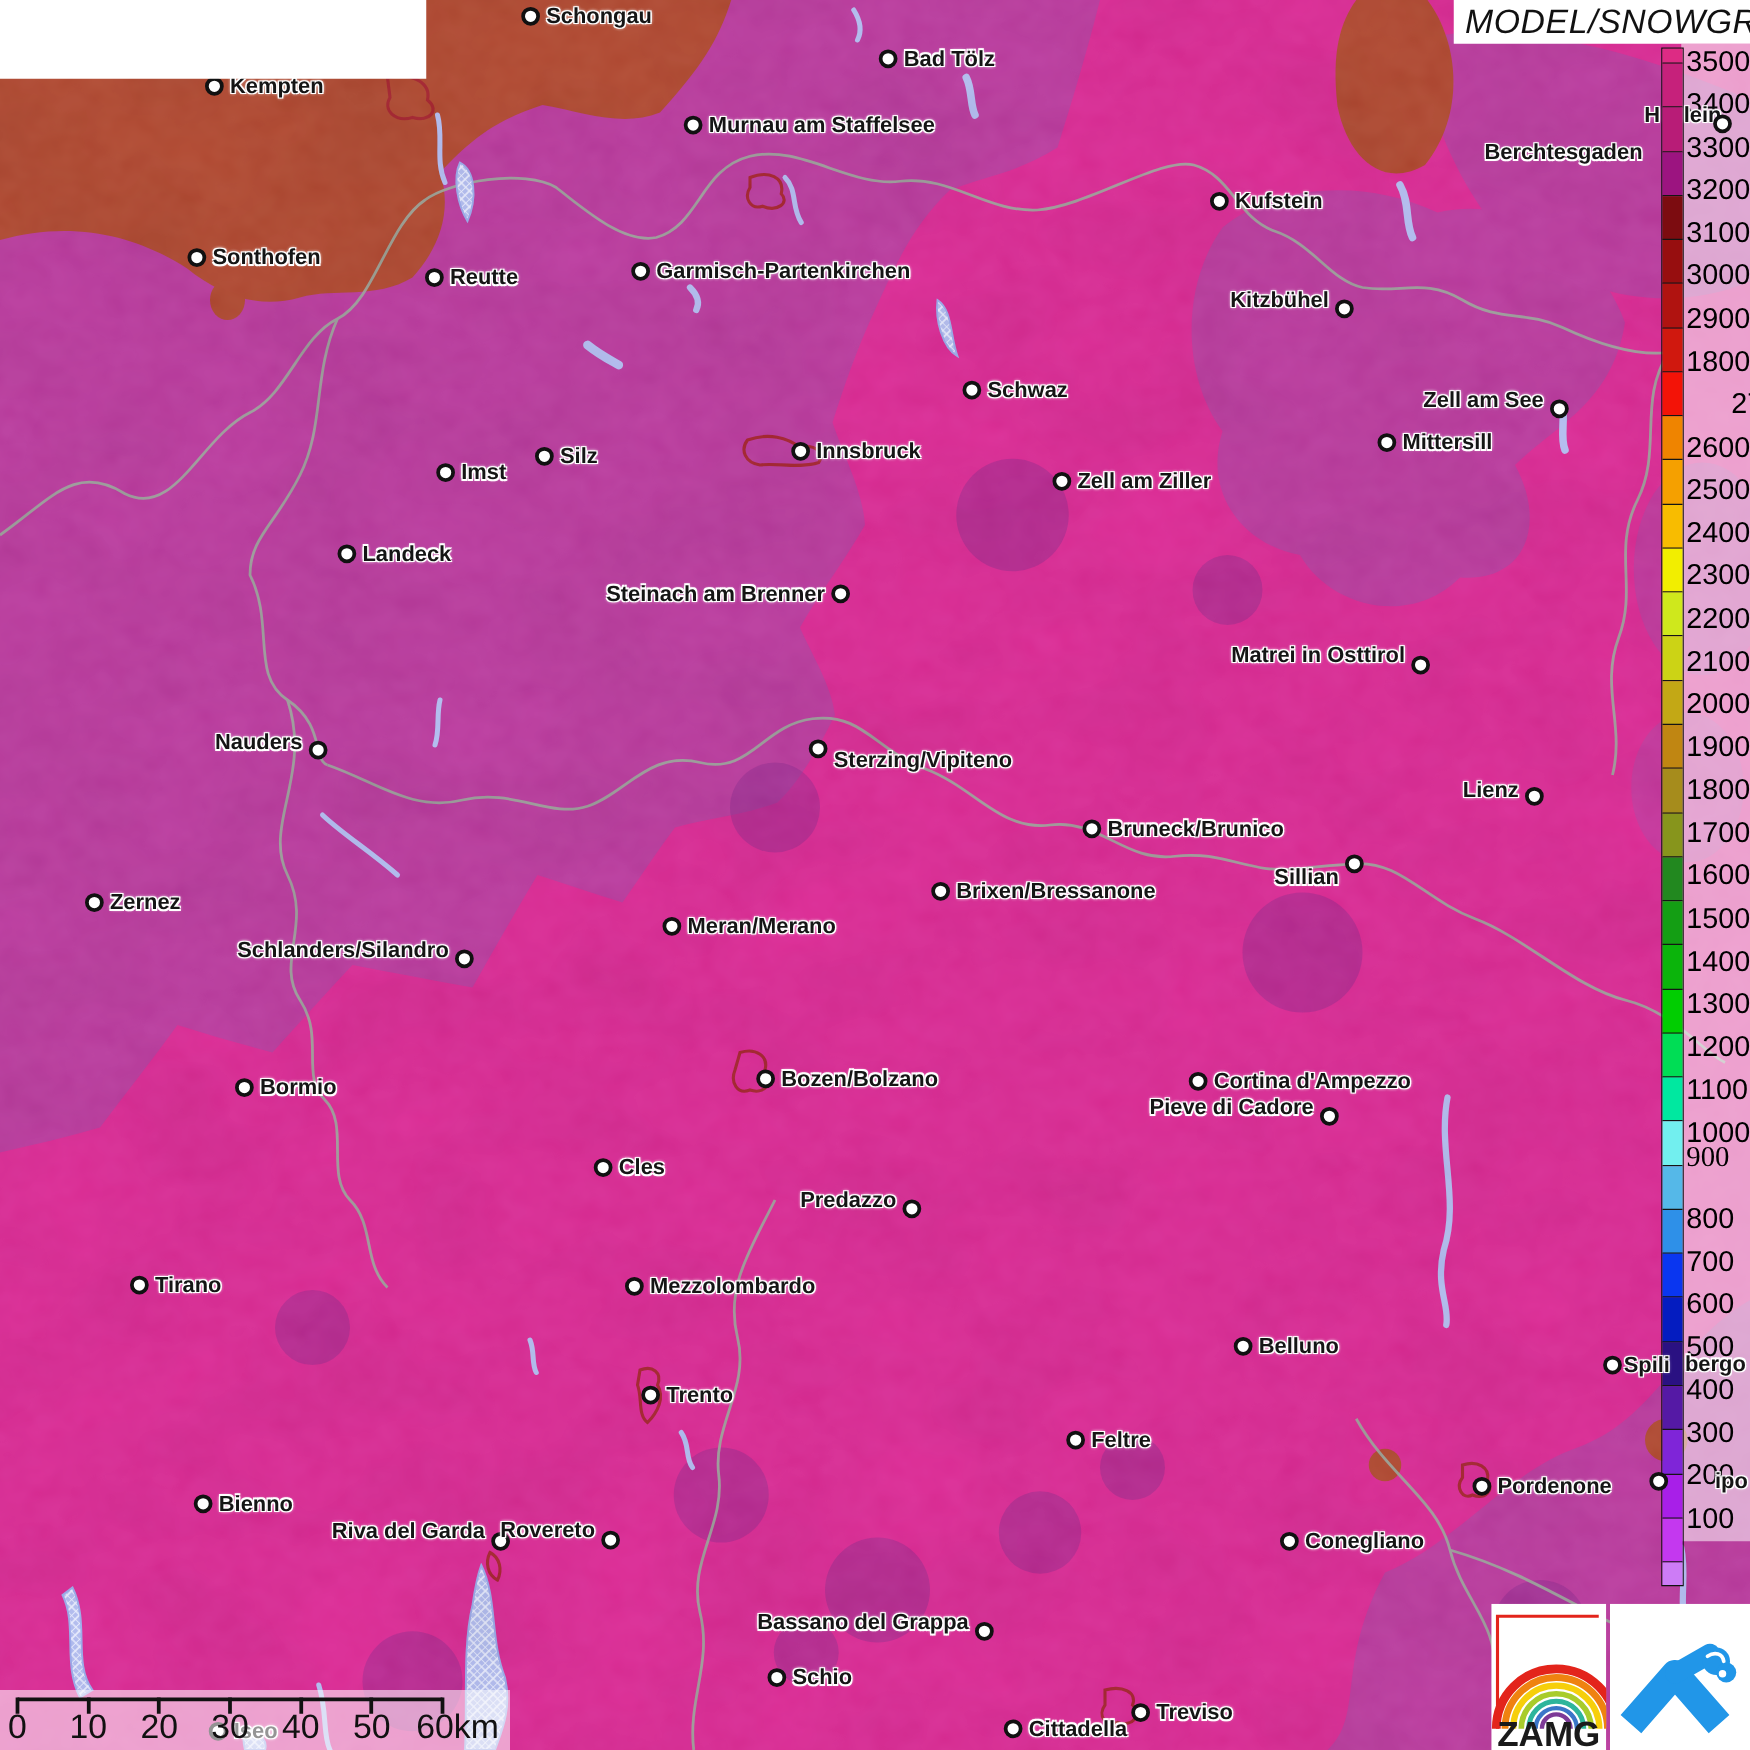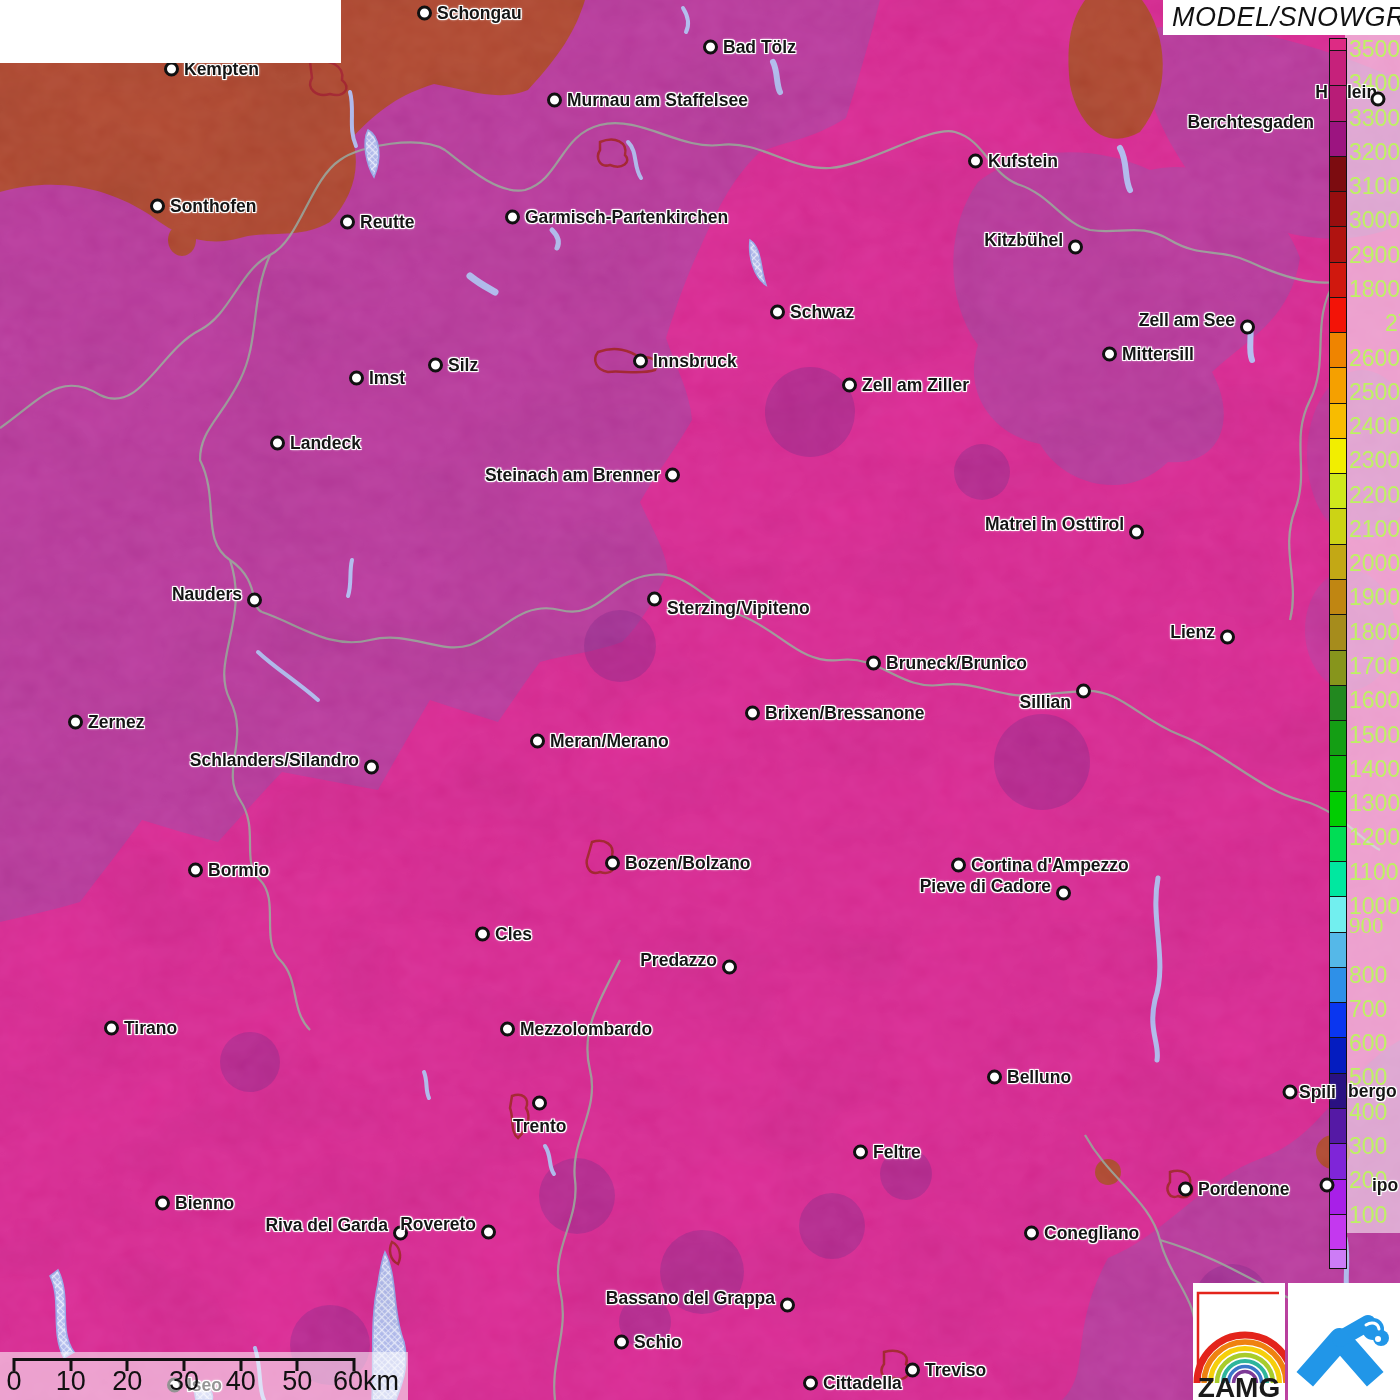--- a/index.html
+++ b/index.html
@@ -19,21 +19,21 @@
      text-shadow:-1px -1px 0 #fff,1px -1px 0 #fff,-1px 1px 0 #fff,1px 1px 0 #fff,0 0 3px #fff;}
   .fragdot{position:absolute;width:9px;height:9px;border-radius:50%;background:#fff;border:3px solid #111;
      transform:translate(-50%,-50%);}
   
   #legend-overlay{position:absolute;left:1345px;top:35px;width:55px;height:1198px;
      background:rgba(255,255,255,0.55);}
   #colorbar{position:absolute;left:1329px;top:38px;width:16px;border:1.5px solid #111;
      display:flex;flex-direction:column;box-sizing:content-box;}
   .seg{width:100%;border-bottom:1px solid #141414;}
   .seg:last-child{border-bottom:none;}
-  .lv{position:absolute;left:1349px;transform:translateY(-50%);font-size:23px;color:#bef264;}
+  .lv{position:absolute;left:1349px;transform:translateY(-50%);font-size:23px;color:#000000;}
   
   #titlebox{position:absolute;left:0;top:0;width:341px;height:63px;background:#fff;
      padding:5px 0 0 9px;box-sizing:border-box;color:#000;}
   #title-line1{font-size:25px;font-weight:700;}
   #title-unit{font-weight:400;font-size:24px;}
   #title-line2{font-size:23px;font-style:italic;margin-top:1px;}
   #modelbox{position:absolute;right:0;top:0;width:237px;height:35px;background:#fff;
      display:flex;align-items:center;padding-left:9px;box-sizing:border-box;}
   #model-label{font-size:27px;font-style:italic;color:#111;letter-spacing:0.5px;}
   
@@ -318,21 +318,21 @@
         <span class="clabel">Tirano</span>
       </div>
       <div class="city" style="top: 1029px; left: 500px;">
         <span class="dot"></span>
         <span class="clabel">Mezzolombardo</span>
       </div>
       <div class="city" style="top: 1077px; left: 987px;">
         <span class="dot"></span>
         <span class="clabel">Belluno</span>
       </div>
-      <div class="city" style="top: 1116px; left: 513px; flex-direction: column;">
+      <div class="city" style="top: 1116px; left: 513px;">
         <span class="dot"></span>
         <span class="clabel">Trento</span>
       </div>
       <div class="city" style="top: 1152px; left: 853px;">
         <span class="dot"></span>
         <span class="clabel">Feltre</span>
       </div>
       <div class="city" style="top: 1189px; left: 1178px;">
         <span class="dot"></span>
         <span class="clabel">Pordenone</span>

